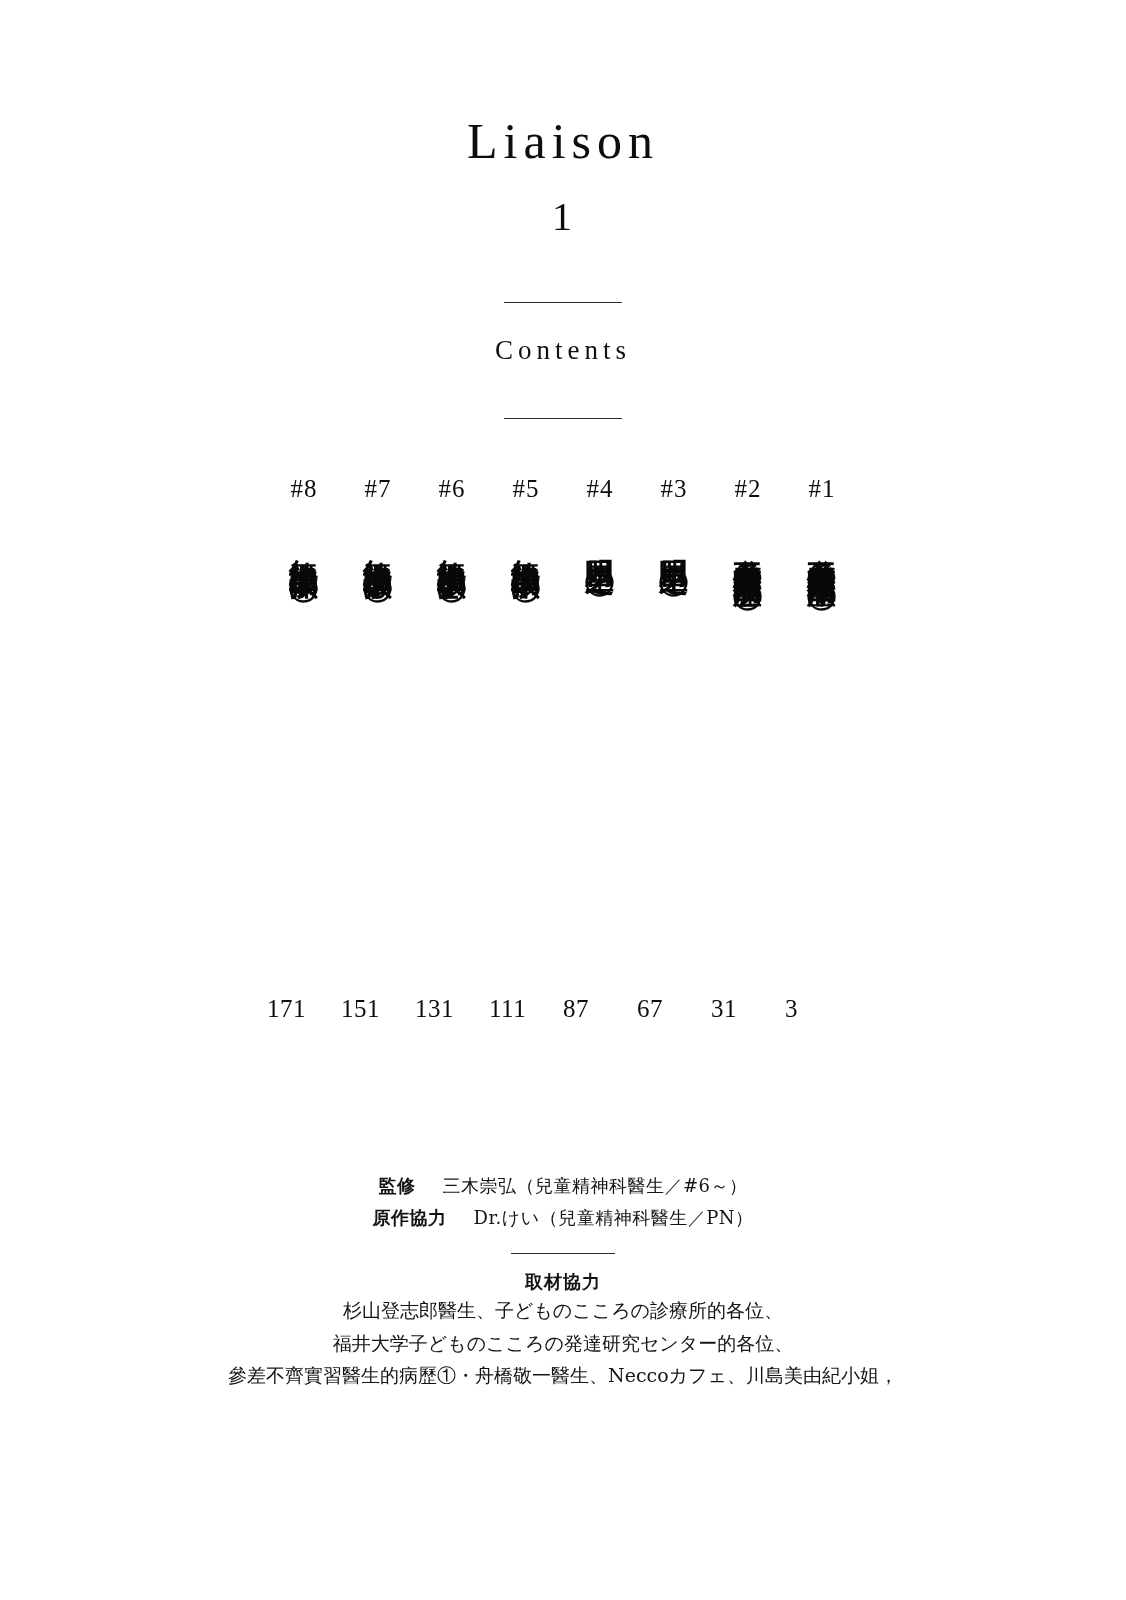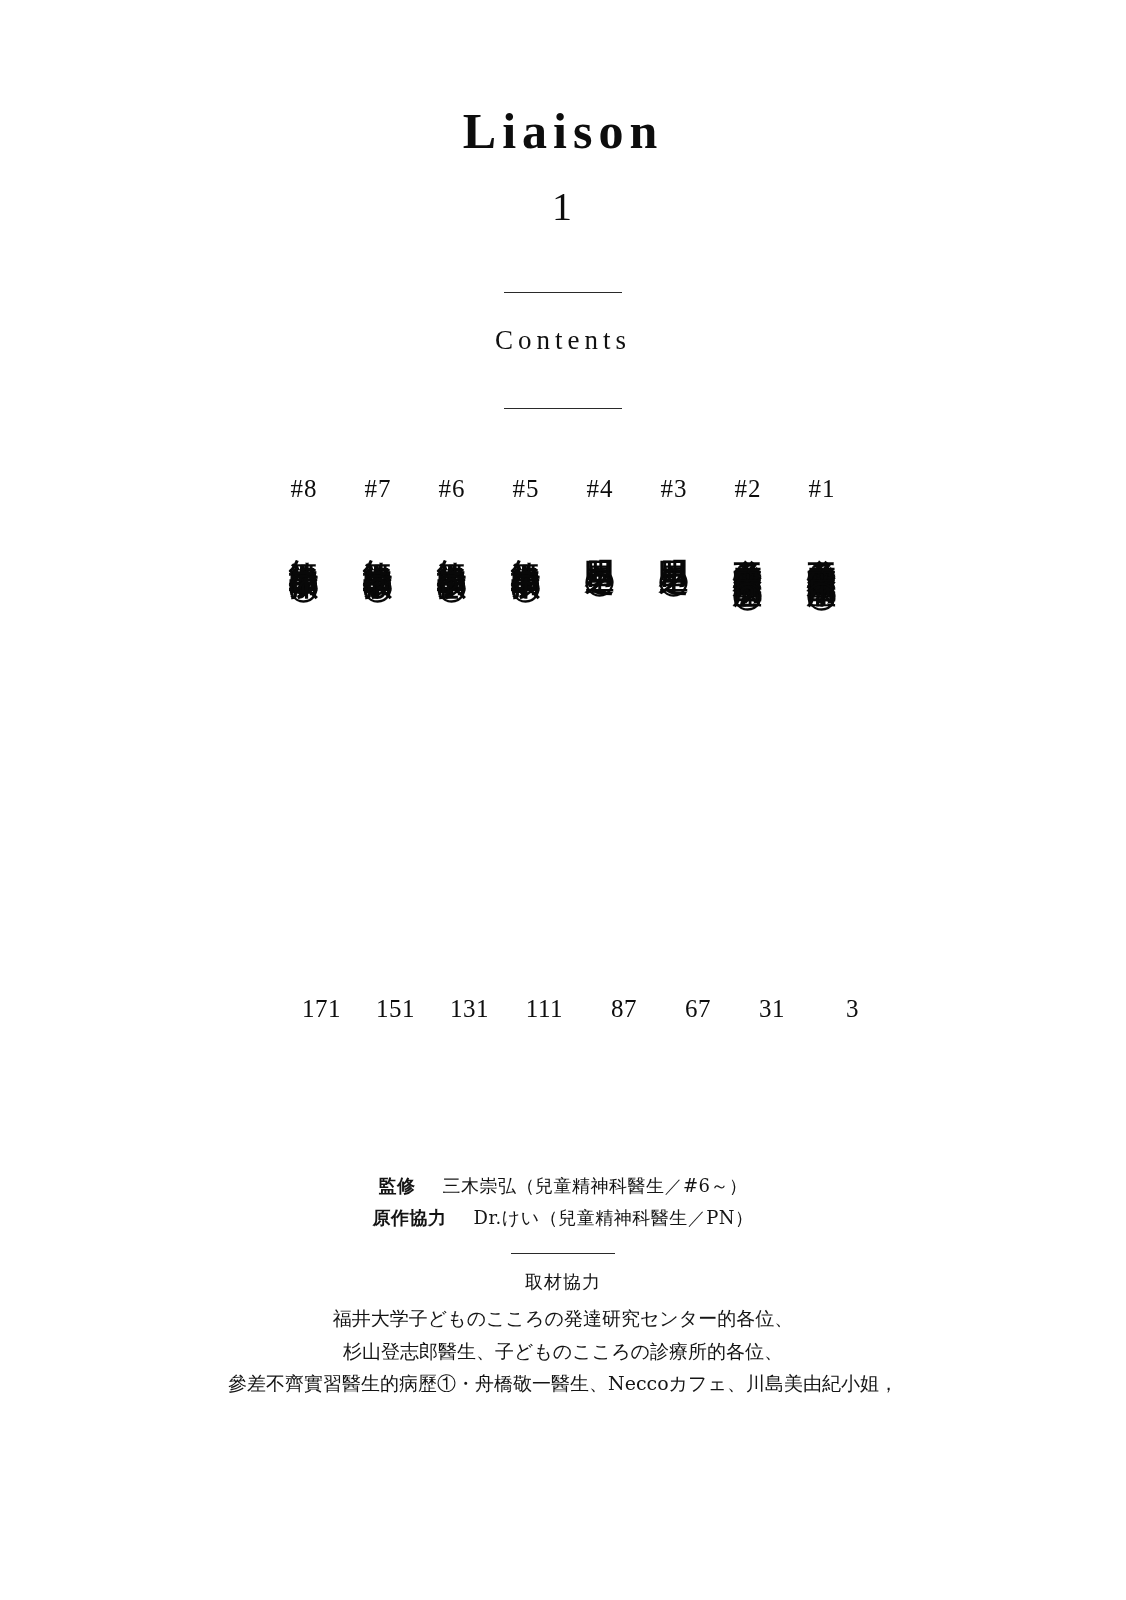--- a/index.html
+++ b/index.html
@@ -23,23 +23,24 @@
   }
 
   
   .title-block {
     text-align: center;
     padding-top: 104px;
   }
   .book-title {
     font-size: 50px;
     letter-spacing: 6px;
-    font-weight: 700;
+    font-weight: 400;
     line-height: 1.1;
     color: #0d0d0d;
+    margin-top: 10px;
   }
   .volume-no {
     font-size: 40px;
     margin-top: 24px;
     letter-spacing: 2px;
     color: #0d0d0d;
   }
 
   .rule {
     width: 118px;
@@ -101,21 +102,21 @@
     top: 995px;
     left: 0;
     right: 0;
     display: flex;
     flex-direction: row;
     justify-content: center;
     align-items: flex-start;
   }
   .page-cell {
     width: 74px;
-    text-align: right;
+    text-align: left;
     font-size: 25px;
     color: #0d0d0d;
     letter-spacing: 0.5px;
   }
 
   
   .credits {
     position: absolute;
     top: 1170px;
     left: 0;
@@ -133,24 +134,23 @@
   .credit-line .light {
     font-weight: 400;
   }
   .credits .rule {
     margin-top: 20px;
     margin-bottom: 16px;
     width: 104px;
   }
   .credit-head {
     font-size: 18px;
-    font-weight: 400;
+    font-weight: 700;
     color: #141414;
     letter-spacing: 1px;
-    margin-bottom: 8px;
   }
   .credit-body {
     font-size: 19px;
     line-height: 1.72;
     color: #141414;
   }
 </style>
 </head>
 <body>
 
@@ -219,19 +219,19 @@
     <div class="credit-line">
       <span>原作協力</span>
       &nbsp;&nbsp;
       <span class="light">Dr.けい（兒童精神科醫生／PN）</span>
     </div>
 
     <div class="rule"></div>
 
     <div class="credit-head">取材協力</div>
     <div class="credit-body">
+      <div>杉山登志郎醫生、子どものこころの診療所的各位、</div>
       <div>福井大学子どものこころの発達研究センター的各位、</div>
-      <div>杉山登志郎醫生、子どものこころの診療所的各位、</div>
       <div>參差不齊實習醫生的病歷①・舟橋敬一醫生、Neccoカフェ、川島美由紀小姐，</div>
     </div>
   </div>
 
 </div>
 
 </body></html>

